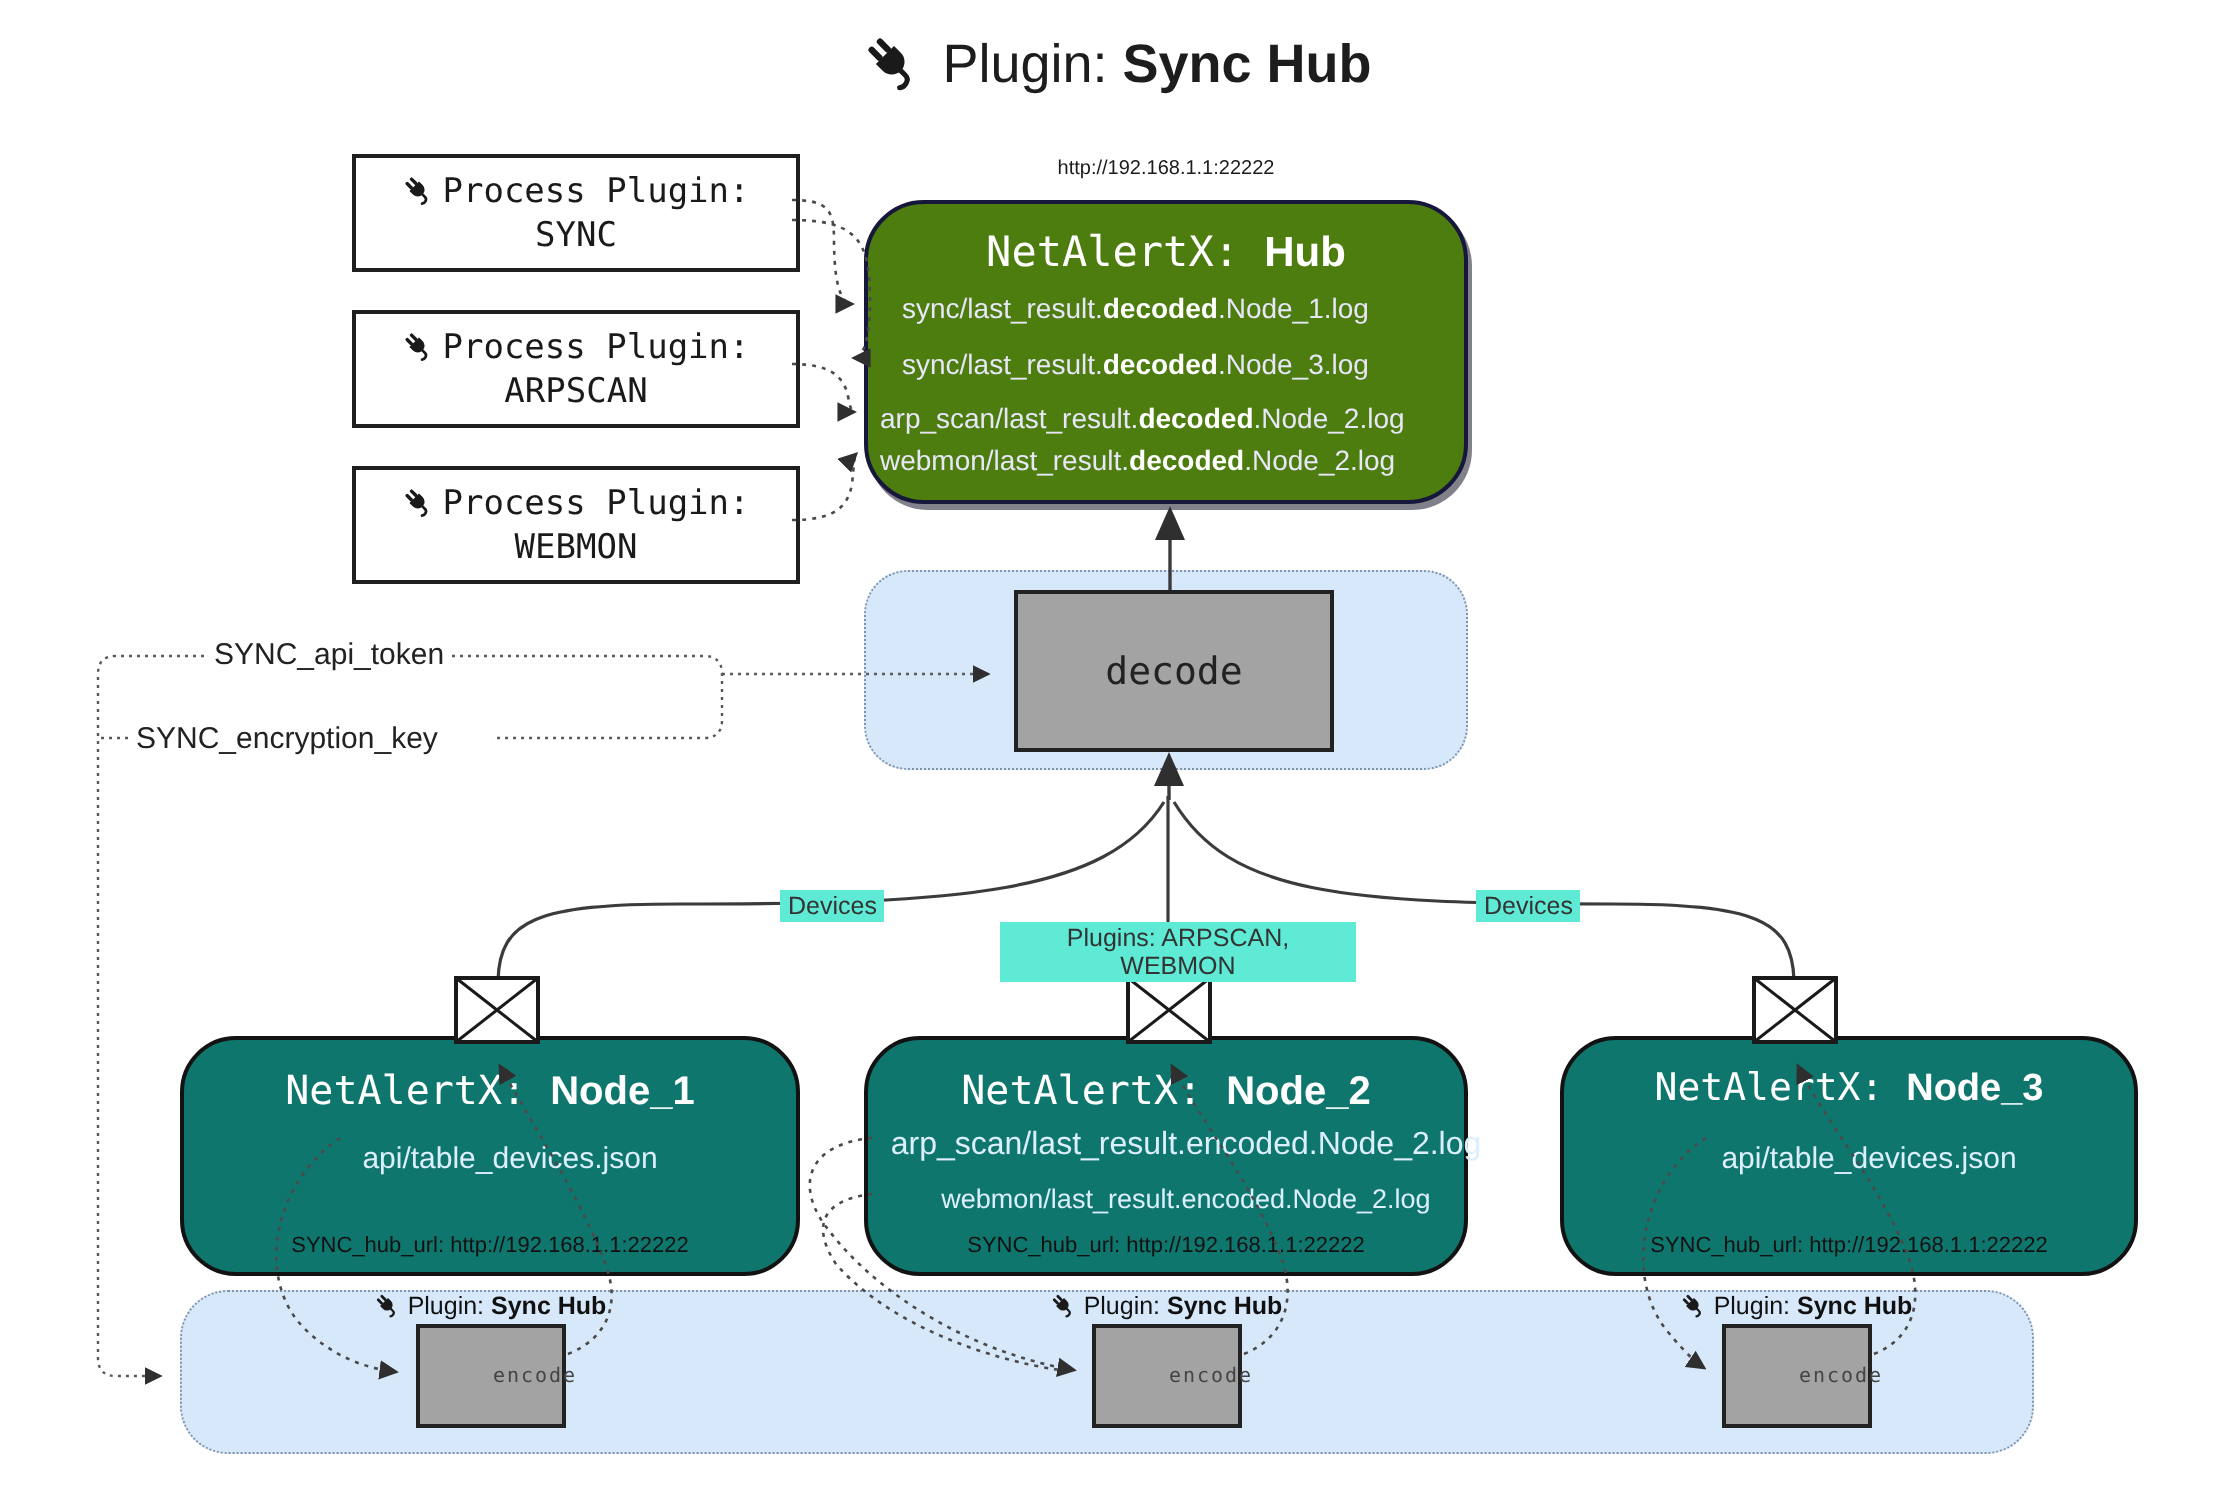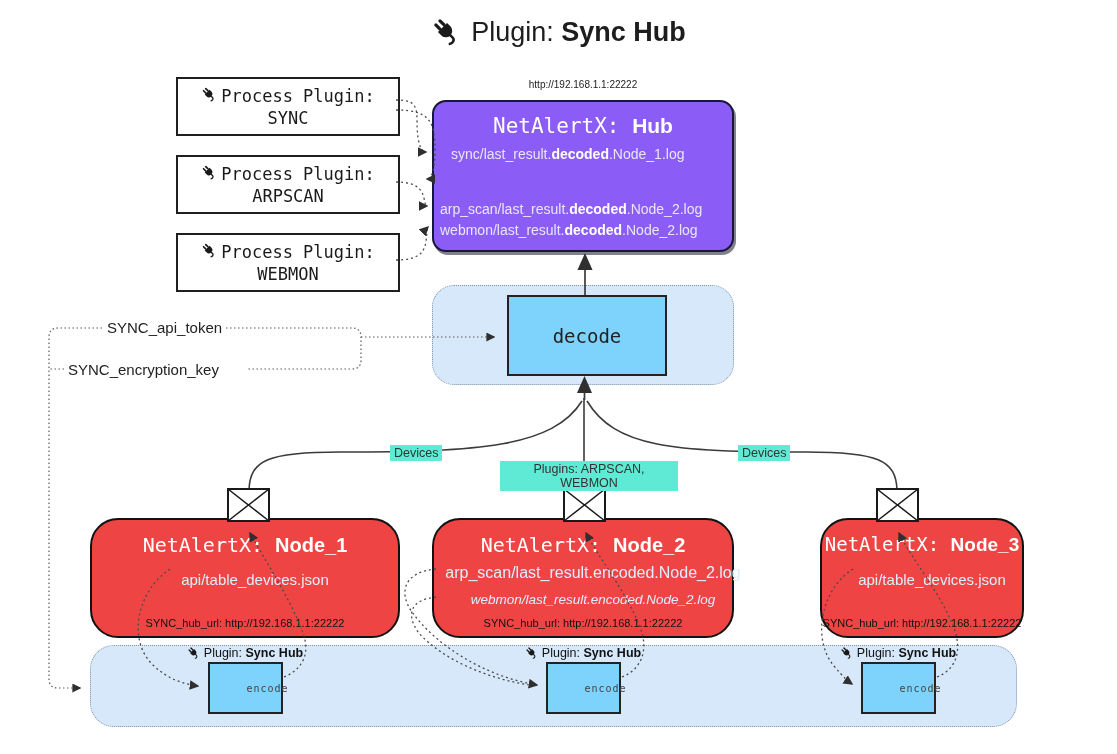--- a/index.html
+++ b/index.html
@@ -7,43 +7,43 @@
           font-family:"Liberation Sans","DejaVu Sans",sans-serif;color:#1a1a1a;}
   .abs{position:absolute;}
   .mono{font-family:"DejaVu Sans Mono","Liberation Mono",monospace;}
   
   .title{left:0;top:16px;width:1117px;display:flex;align-items:center;justify-content:center;gap:8px;
          font-size:27px;color:#1d1d1d;z-index:3;}
   .title b{font-weight:bold;}
   
   .pbox{left:176px;width:220px;height:55px;background:#fff;border:2px solid #1f1f1f;z-index:2;
         display:flex;flex-direction:column;align-items:center;justify-content:center;}
-  .pbox .l1{display:flex;gap:3px;font-size:17px;}
+  .pbox .l1{display:flex;align-items:center;gap:3px;font-size:17px;}
   .pbox .l2{font-size:17px;margin-top:2px;}
   
   .huburl{left:432px;top:79px;width:302px;text-align:center;font-size:10px;color:#1c1c1c;z-index:3;}
-  .hub{left:432px;top:100px;width:302px;height:152px;background:#8b5cf6;border:2.5px solid #17173c;
-       border-radius:14px;box-sizing:border-box;z-index:2;box-shadow:2px 3px 0 rgba(25,25,45,.55);}
+  .hub{left:432px;top:100px;width:302px;height:152px;background:#4d7c0f;border:2.5px solid #17173c;
+       border-radius:30px;box-sizing:border-box;z-index:2;box-shadow:2px 3px 0 rgba(25,25,45,.55);}
   .hubtitle{left:0;top:12px;width:100%;text-align:center;color:#fff;font-size:21px;z-index:3;}
   .hubtitle .pre{font-family:"DejaVu Sans Mono","Liberation Mono",monospace;white-space:pre;}
   .hubtitle b{font-weight:bold;}
   .hubline{font-size:14px;color:#e7e7f8;white-space:nowrap;z-index:3;}
   .hubline b{color:#ffffff;font-weight:bold;}
   
   .lightbox{background:#D7E8FA;border:1.6px dotted #7d94ab;box-sizing:border-box;z-index:1;}
   .decwrap{left:432px;top:285px;width:302px;height:100px;border-radius:22px;}
-  .whitebox{background:#7dd3fc;border:2px solid #222;box-sizing:border-box;z-index:2;
+  .whitebox{background:#a3a3a3;border:2px solid #222;box-sizing:border-box;z-index:2;
             display:flex;align-items:center;justify-content:center;}
   .decode{left:507px;top:295px;width:160px;height:81px;font-size:19px;color:#222;}
   
   .tok{font-size:15px;color:#222;z-index:3;background:#fff;padding:0 2px;}
   
   .chip{background:#5eead4;font-size:12.5px;color:#333;z-index:5;padding:1px 4px;text-align:center;}
   
-  .node{top:518px;height:120px;background:#ef4444;border:2.5px solid #121212;border-radius:28px;
+  .node{top:518px;height:120px;background:#0f766e;border:2.5px solid #121212;border-radius:28px;
         box-sizing:border-box;z-index:2;}
   .ntitle{left:0;width:100%;top:13px;text-align:center;color:#fff;font-size:20px;z-index:3;white-space:nowrap;}
   .ntitle .pre{font-family:"DejaVu Sans Mono","Liberation Mono",monospace;white-space:pre;}
   .ntitle b{font-weight:bold;}
   .nline{left:0;width:100%;text-align:center;color:#dceffd;font-size:14px;white-space:nowrap;z-index:3;margin-left:10px;}
   .nfoot{left:0;width:100%;top:97px;text-align:center;color:#111;font-size:11px;z-index:3;}
   
   .strip{left:90px;top:645px;width:927px;height:82px;border-radius:24px;}
   .encbox{top:662px;width:75px;height:52px;font-size:10px;color:#444;letter-spacing:1px;padding-left:44px;}
   .enclabel{top:646px;width:170px;display:flex;align-items:center;justify-content:center;gap:3px;
@@ -105,20 +105,22 @@
     <div class="l2 mono">WEBMON</div>
   </div>
 
   <div class="abs huburl">http://192.168.1.1:22222</div>
   <div class="abs hub">
     <div class="abs hubtitle">
       <span class="pre">NetAlertX: </span><b>Hub</b>
     </div>
     <div class="abs hubline" style="left:17px;top:44px;">
       <span>sync/last_result.</span><b>decoded</b><span>.Node_1.log</span></div>
+    <div class="abs hubline" style="left:17px;top:72px;">
+      <span>sync/last_result.</span><b>decoded</b><span>.Node_3.log</span></div>
     <div class="abs hubline" style="left:6px;top:99px;">
       <span>arp_scan/last_result.</span><b>decoded</b><span>.Node_2.log</span></div>
     <div class="abs hubline" style="left:6px;top:120px;">
       <span>webmon/last_result.</span><b>decoded</b><span>.Node_2.log</span></div>
   </div>
 
   <div class="abs lightbox decwrap"></div>
   <div class="abs whitebox decode mono">decode</div>
 
   <div class="abs tok" style="left:105px;top:319px;">SYNC_api_token</div>
@@ -127,24 +129,24 @@
   <div class="abs node" style="left:90px;width:310px;">
     <div class="abs ntitle">
       <span class="pre">NetAlertX: </span><b>Node_1</b></div>
     <div class="abs nline" style="top:51px;font-size:15px;">api/table_devices.json</div>
     <div class="abs nfoot">SYNC_hub_url: http://192.168.1.1:22222</div>
   </div>
   <div class="abs node" style="left:432px;width:302px;">
     <div class="abs ntitle">
       <span class="pre">NetAlertX: </span><b>Node_2</b></div>
     <div class="abs nline" style="top:44px;font-size:16px;">arp_scan/last_result.encoded.Node_2.log</div>
-    <div class="abs nline" style="top:72px;font-size:13.5px;font-style:italic;">webmon/last_result.encoded.Node_2.log</div>
+    <div class="abs nline" style="top:72px;font-size:13.5px;">webmon/last_result.encoded.Node_2.log</div>
     <div class="abs nfoot">SYNC_hub_url: http://192.168.1.1:22222</div>
   </div>
-  <div class="abs node" style="left:820px;width:204px;">
+  <div class="abs node" style="left:780px;width:289px;">
     <div class="abs ntitle" style="font-size:19px;">
       <span class="pre">NetAlertX: </span><b>Node_3</b></div>
     <div class="abs nline" style="top:51px;font-size:15px;">api/table_devices.json</div>
     <div class="abs nfoot">SYNC_hub_url: http://192.168.1.1:22222</div>
   </div>
 
   <div class="abs lightbox strip"></div>
   <div class="abs enclabel" style="left:160px;">
     <svg class="plug" width="14" height="14">
         <use href="#plug"></use>

